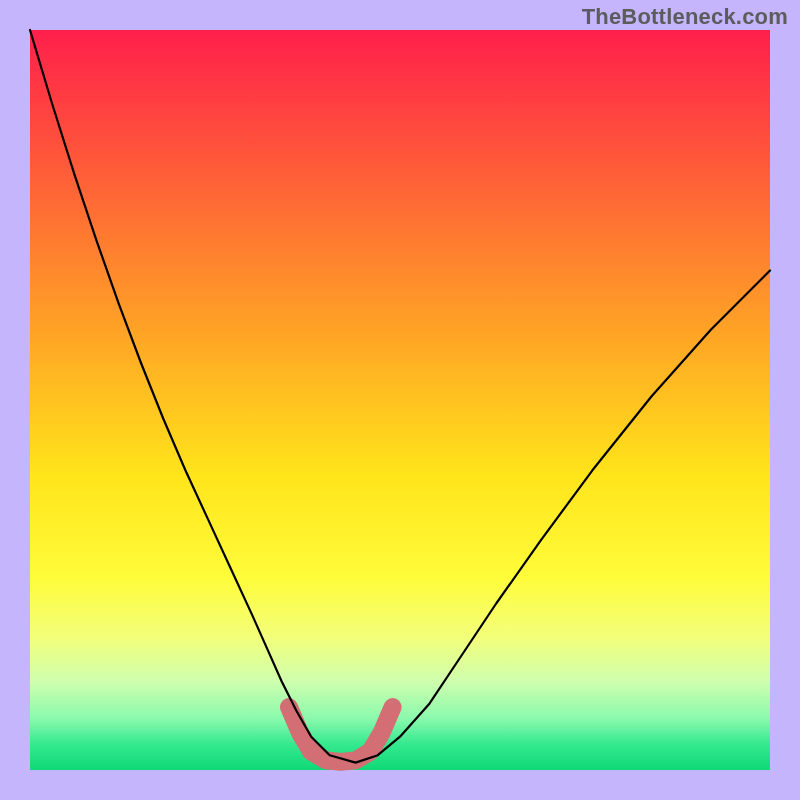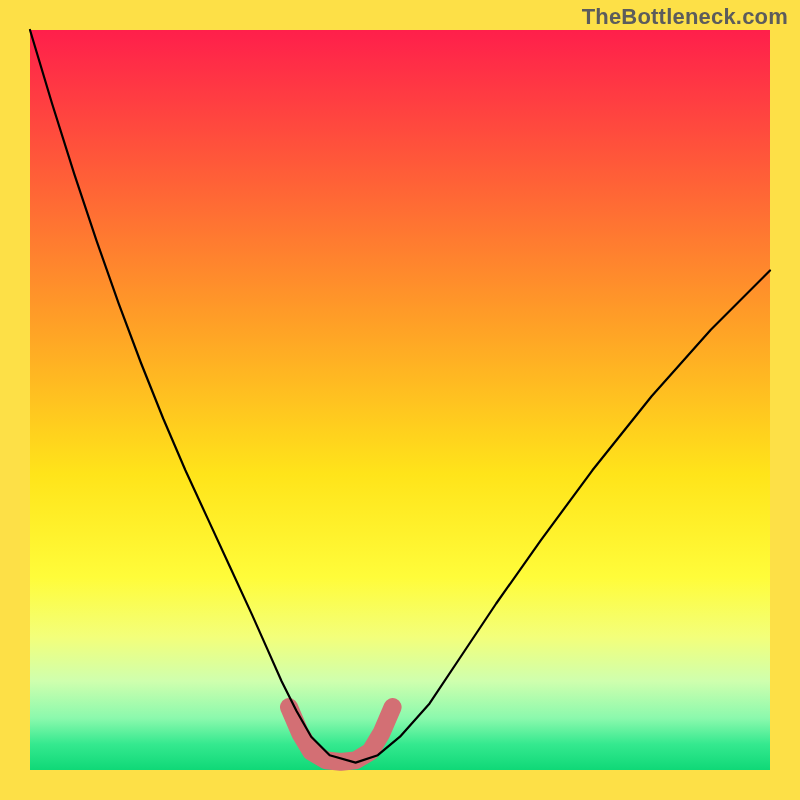--- a/index.html
+++ b/index.html
@@ -8,21 +8,21 @@
     width: 800px;
     height: 800px;
     overflow: hidden;
     background: #000;
     font-family: Arial, Helvetica, sans-serif;
   }
   .frame {
     position: relative;
     width: 800px;
     height: 800px;
-    background: #fde047;
+    background: #c4b5fd;
   }
   .watermark {
     position: absolute;
     top: 4px;
     right: 12px;
     color: #5c5c5c;
     font-size: 22px;
     font-weight: 600;
     letter-spacing: 0.2px;
     z-index: 10;

